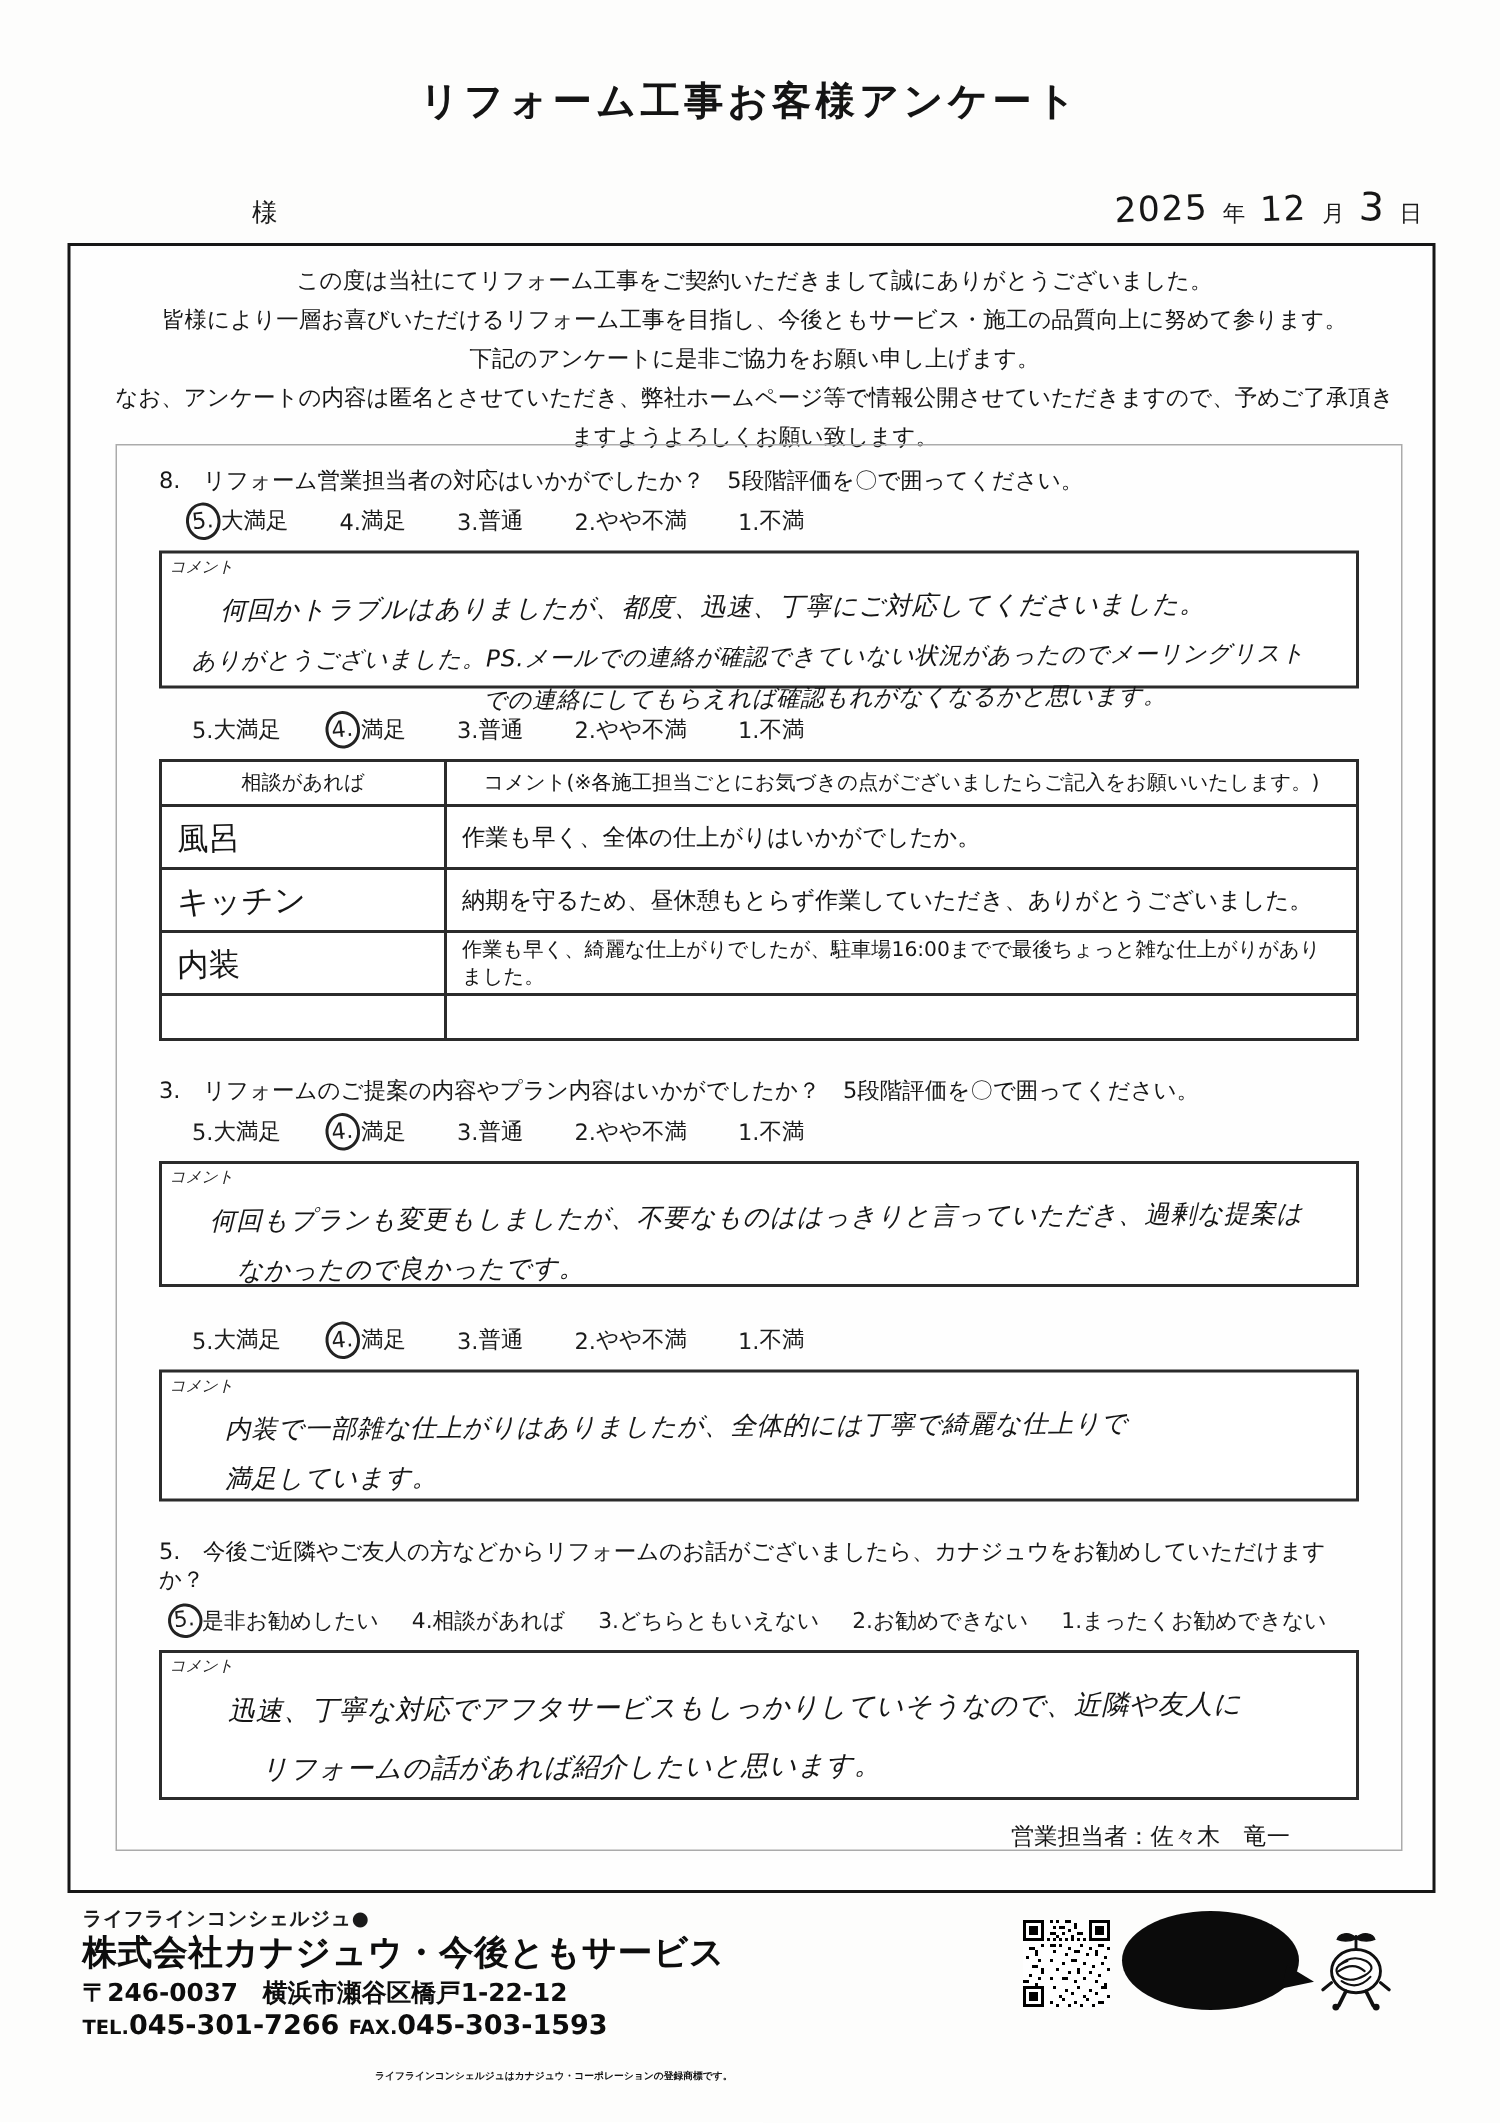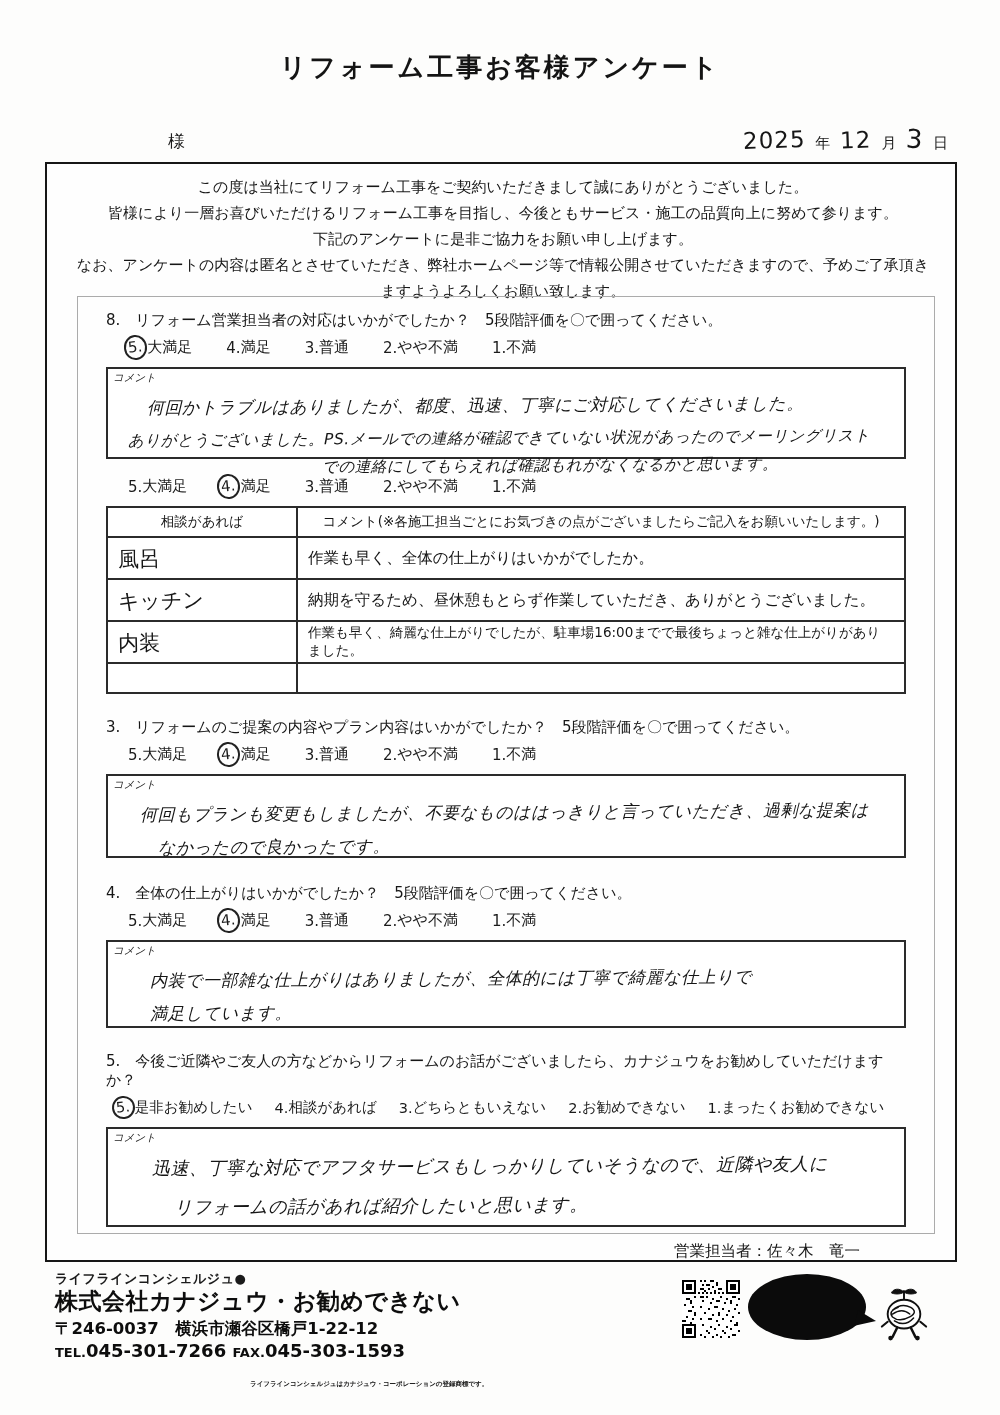--- a/index.html
+++ b/index.html
@@ -208,21 +208,20 @@
             </span>
         </div>
         <div class="comment-box" style="height:84px;">
           <span class="comment-label">コメント</span>
           <div class="hw hw-line" style="margin-left:18px;">何回もプランも変更もしましたが、不要なものははっきりと言っていただき、過剰な提案は</div>
           <div class="hw hw-line" style="margin-left:36px;">なかったので良かったです。</div>
         </div>
       </div>
 
       <div style="margin-top:26px;">
-        <p class="q-head">4.　全体の仕上がりはいかがでしたか？　5段階評価を〇で囲ってください。</p>
         <div class="opts">
           <span class="opt">
               <span>5.</span>
               <span>大満足</span>
             </span>
           <span class="opt">
               <span class="circled">4.</span>
               <span>満足</span>
             </span>
           <span class="opt">
@@ -276,21 +275,21 @@
         </div>
       </div>
 
       <div class="sales-rep">営業担当者：佐々木　竜一</div>
 
     </div>
   </div>
 
   <div class="footer">
     <div class="brand-small">ライフラインコンシェルジュ●</div>
-    <div class="company">株式会社カナジュウ・お勧めできない</div>
+    <div class="company">株式会社カナジュウ・今後ともサービス</div>
     <div class="address">〒246-0037　横浜市瀬谷区橋戸1-22-12</div>
     <div class="telfax">
       <span class="lbl">TEL.</span><span>045-301-7266</span>
       <span class="lbl">FAX.</span><span>045-303-1593</span>
     </div>
     <div class="tm-note">ライフラインコンシェルジュはカナジュウ・コーポレーションの登録商標です。</div>
 
     <svg class="qr" viewBox="0 0 29 29" shape-rendering="crispEdges">
       <rect width="29" height="29" fill="#fff"></rect>
       <g fill="#000">

